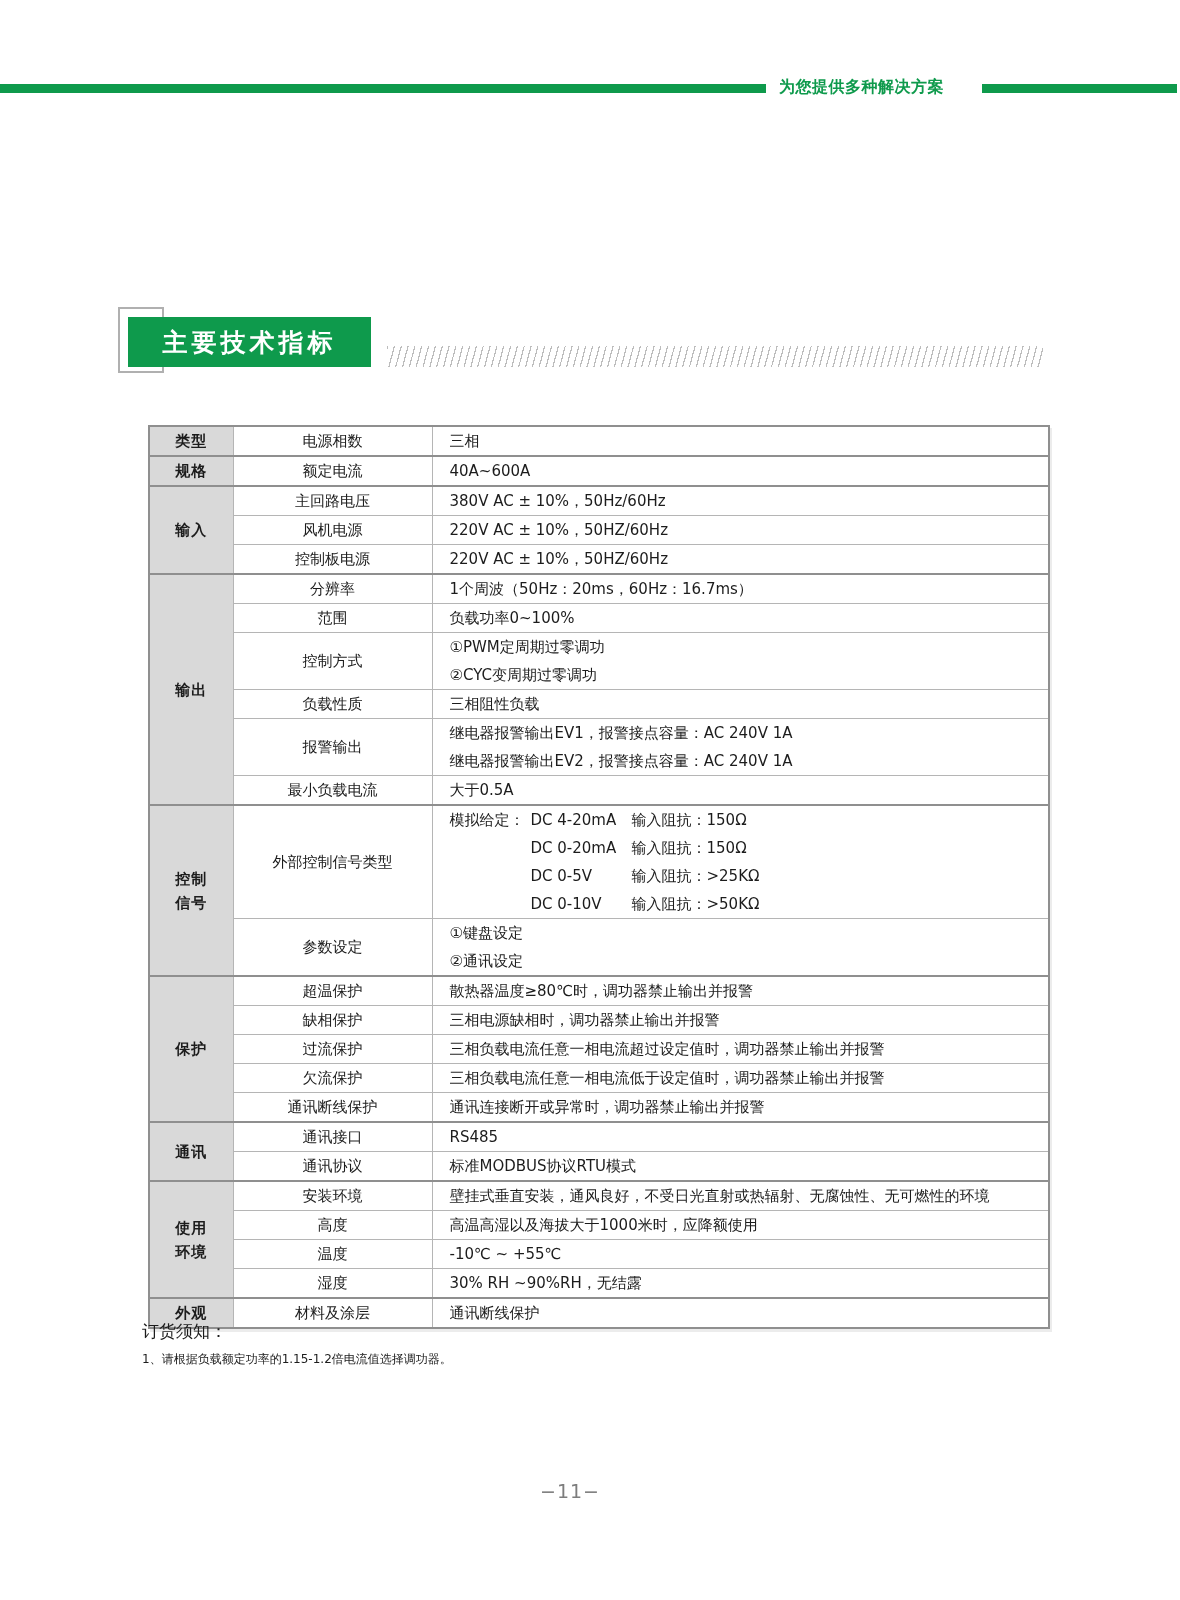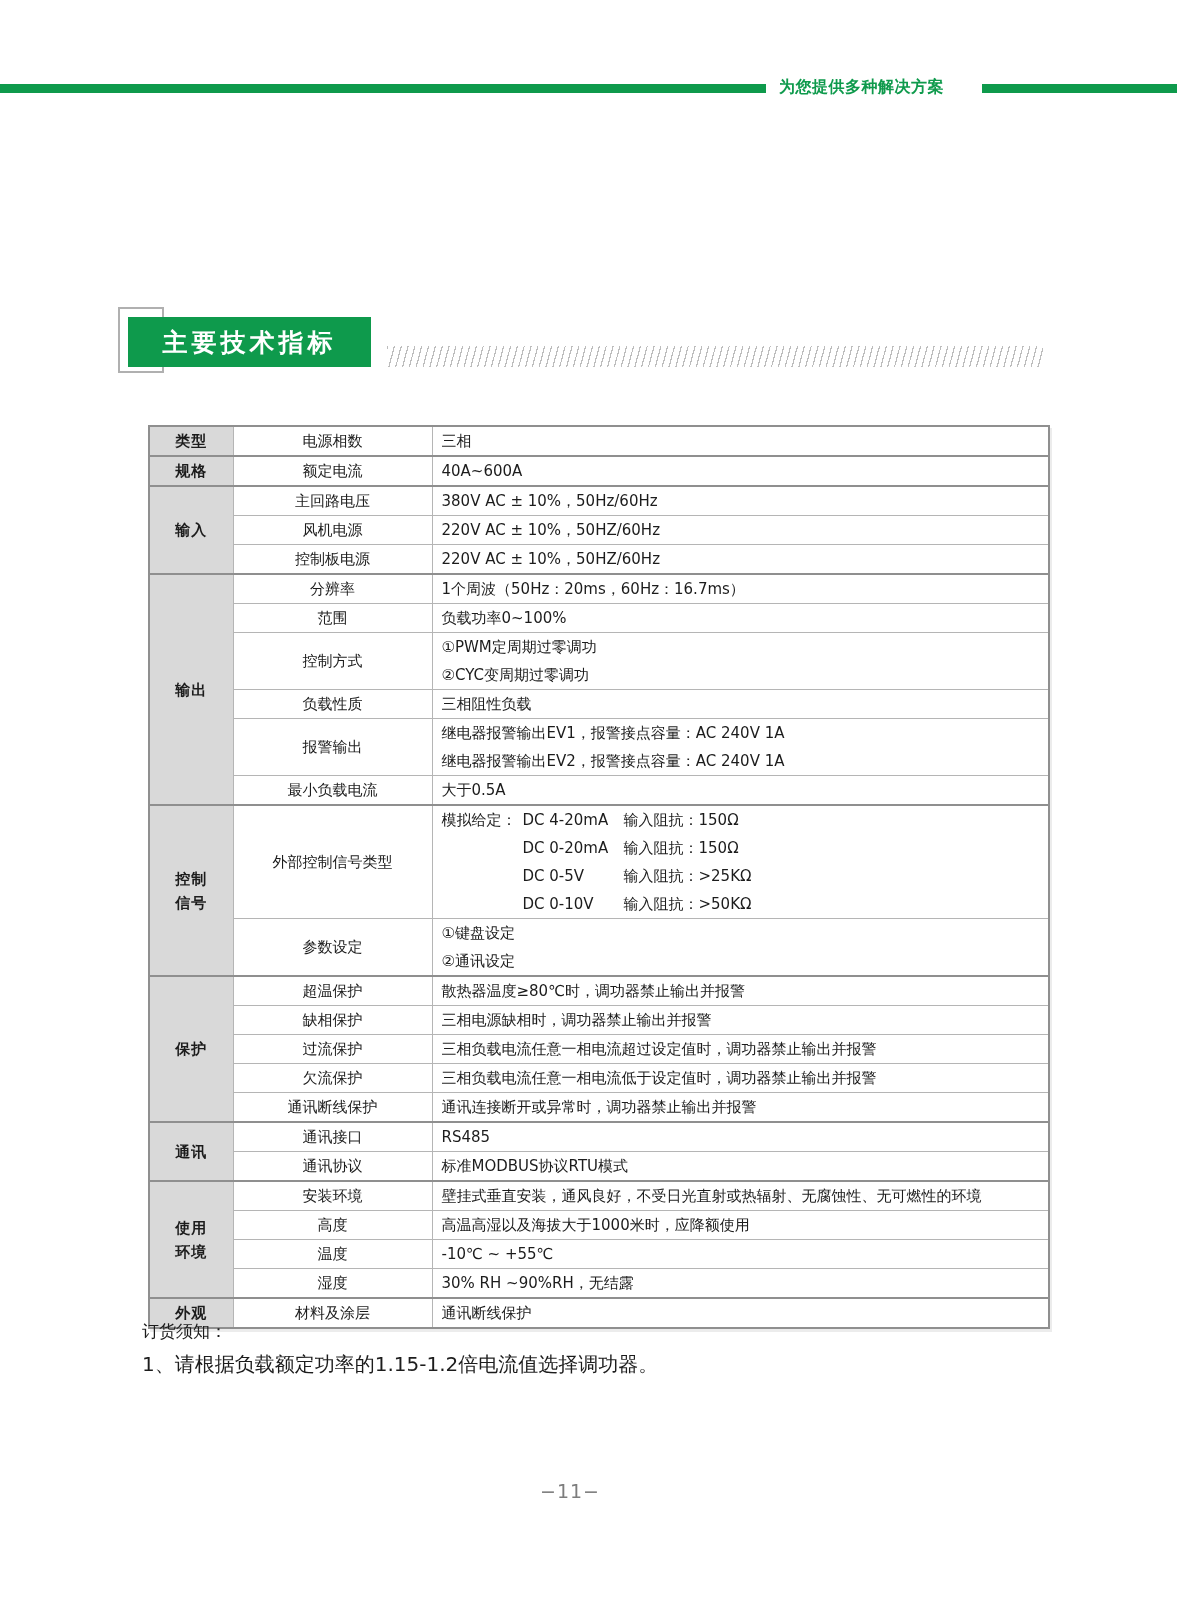--- a/index.html
+++ b/index.html
@@ -47,28 +47,28 @@
     margin-left:8px;
   }
   .spec td { border:1px solid var(--border,#b5b5b5); padding:0; vertical-align:middle; }
   .spec tr.sec-start td { border-top:2px solid var(--border-strong,#8f8f8f); }
   .spec td.cat {
     background:var(--cat-bg,#d9d9d9); font-weight:bold; text-align:center;
     letter-spacing:1px;
   }
   .spec td.cat div { line-height:24px; }
   .spec td.param { text-align:center; }
-  .spec td.val { padding-left:9px; text-align:left; }
+  .spec td.val { padding-left:17px; text-align:left; }
   .vline { line-height:28px; white-space:nowrap; }
   .sig-prefix { display:inline-block; width:81px; }
   .sig-range  { display:inline-block; width:101px; }
 
   
   .notes-title { position:absolute; left:142px; top:1320px; font-size:17px; font-weight:normal; }
-  .notes-item  { position:absolute; left:142px; top:1351px; font-size:20px; }
+  .notes-item  { position:absolute; left:142px; top:1351px; font-size:12px; }
 
   
   .page-number {
     position:absolute; left:0; top:1480px; width:1140px; text-align:center;
     font-size:19px; color:var(--pagenum,#7d7d7d); letter-spacing:1px;
   }
 </style>
 </head>
 <body>
 

